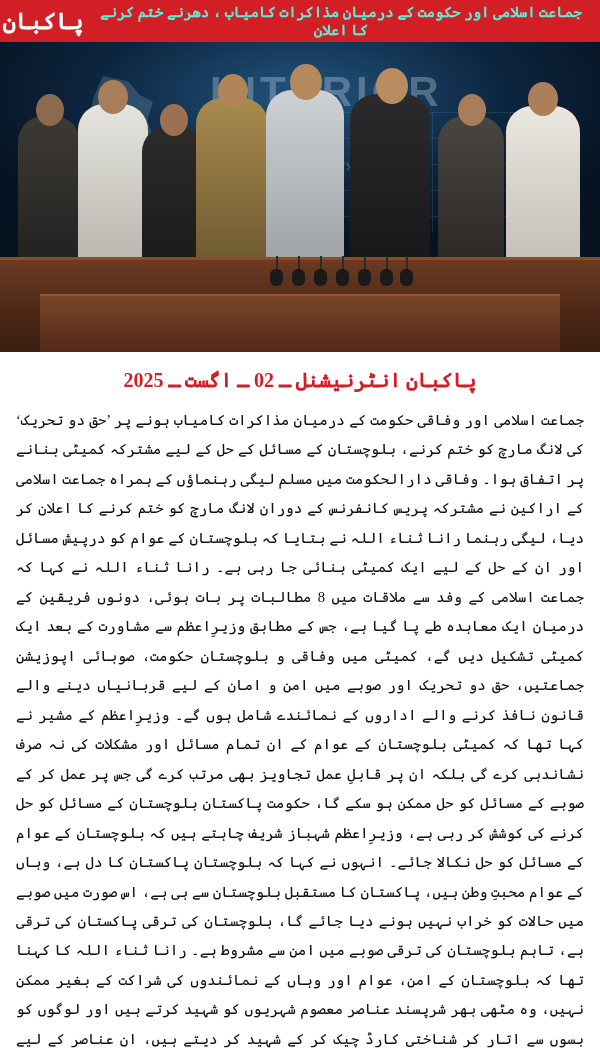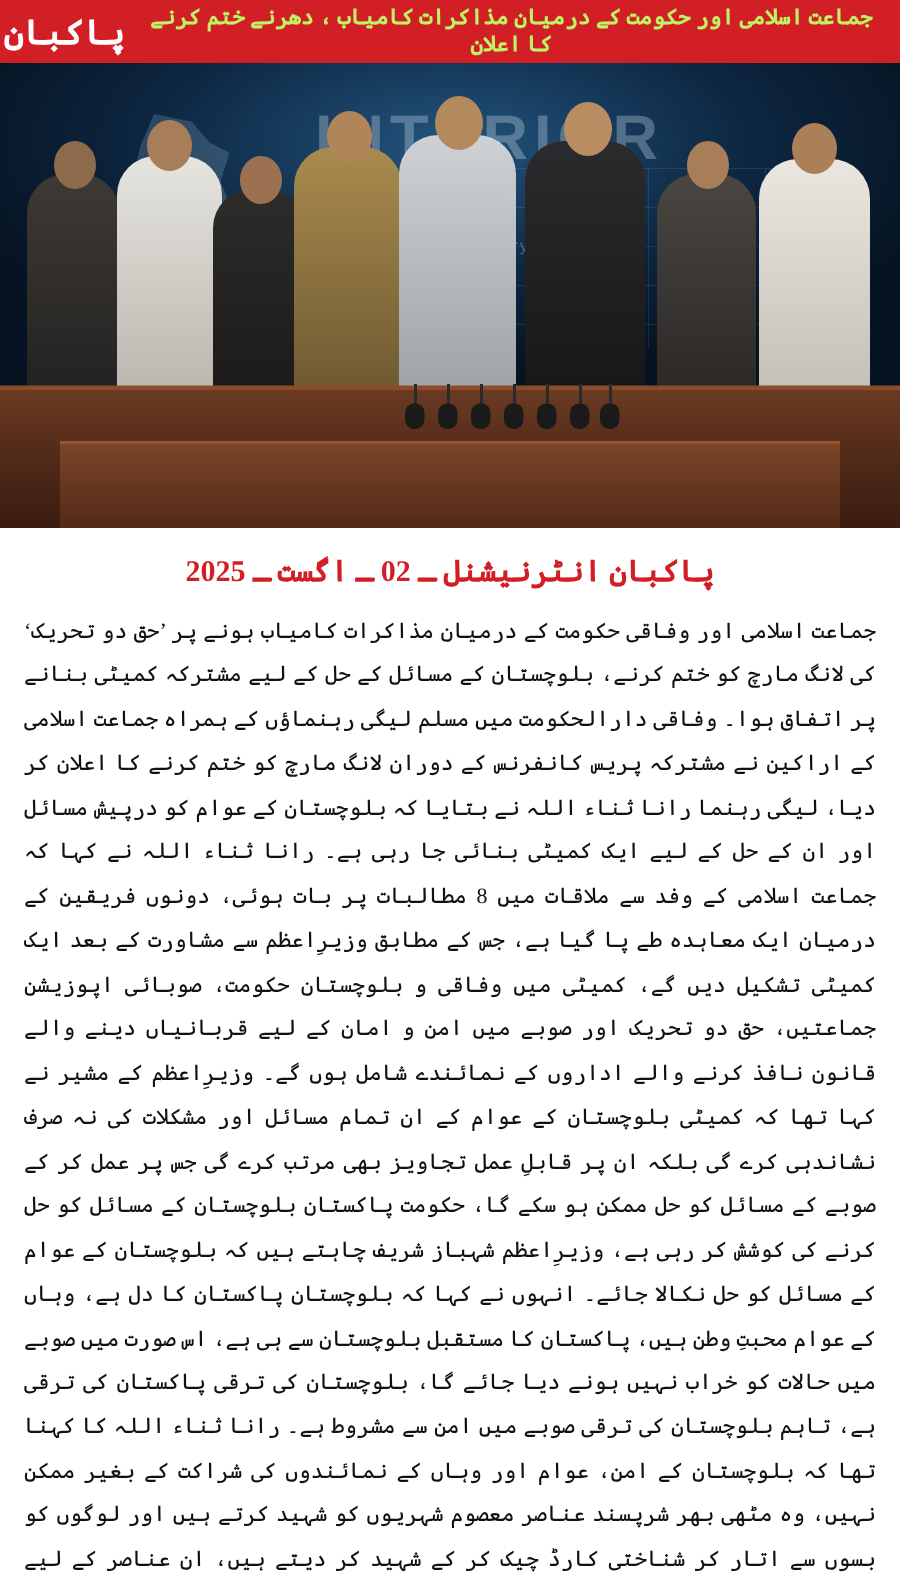--- a/index.html
+++ b/index.html
@@ -49,21 +49,21 @@
   }
   .headline-strip {
     flex: 1 1 auto;
     background: #d21f26;
     display: flex;
     align-items: center;
     justify-content: center;
     padding: 0 8px 0 4px;
   }
   .headline-text {
-    color: #bef264;
+    color: #5eead4;
     direction: rtl;
     text-align: center;
     font-family: "Liberation Serif", serif;
     font-size: 14.5px;
     font-weight: bold;
     line-height: 1.25;
   }
 
   
   .photo-wrap {

